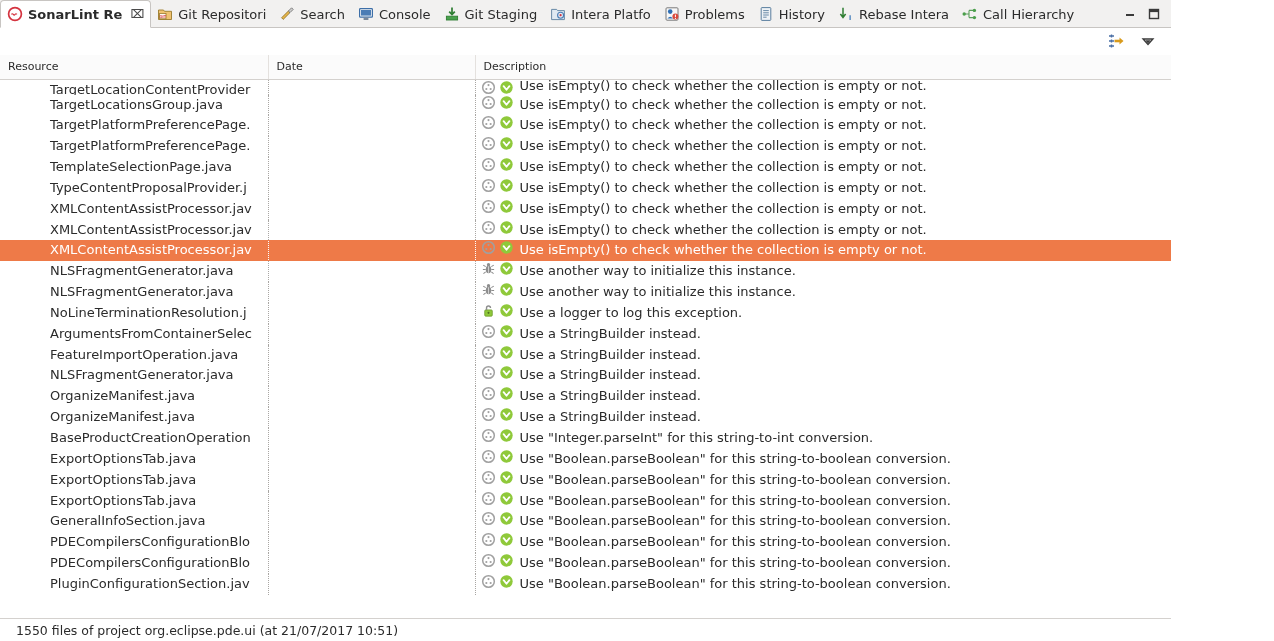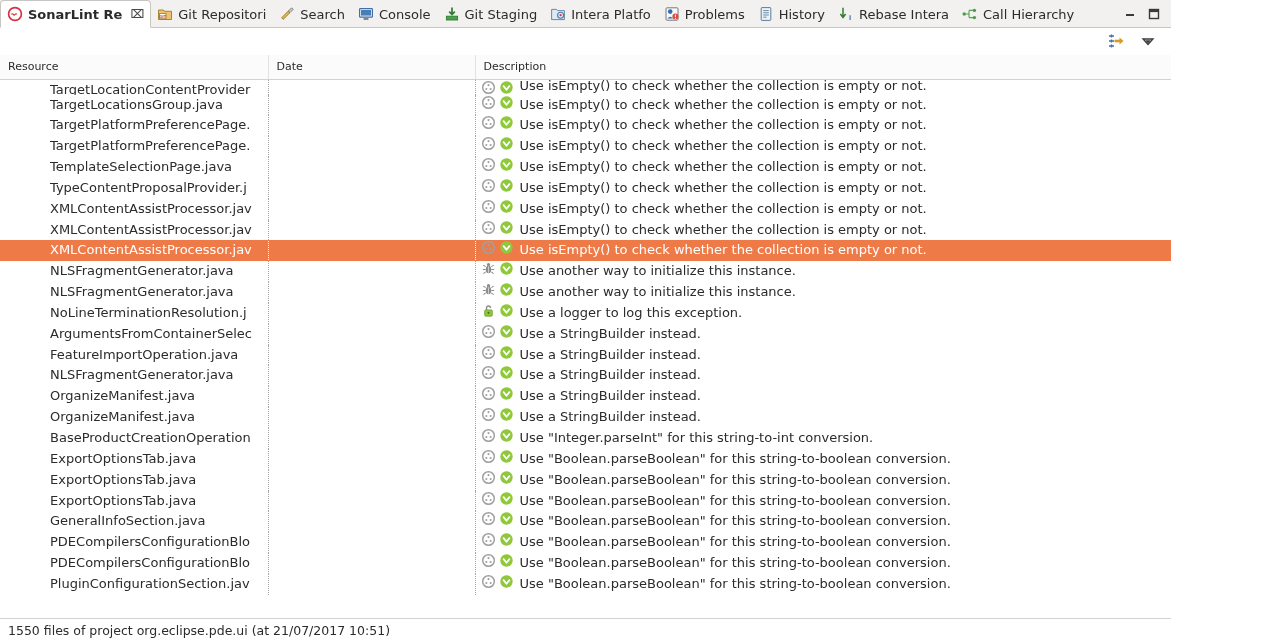--- a/index.html
+++ b/index.html
@@ -128,21 +128,21 @@
   tbody tr.selected td { color: #ffffff; border-right-color: #ee7a48; }
 
   tbody tr.clipped { height: 11px; margin-top: 16px; }
   tbody tr.clipped td { line-height: 11px; vertical-align: bottom; }
 
   
   .statusbar {
     flex: 0 0 23px; height: 23px;
     border-top: 1px solid #d4d1ce;
     display: flex; align-items: center;
-    padding-left: 8px;
+    padding-left: 16px;
     font-size: 12.5px;
     color: #2b2b2b;
     background: #ffffff;
   }
 </style>
 </head>
 <body>
 
 <div id="app">
 

